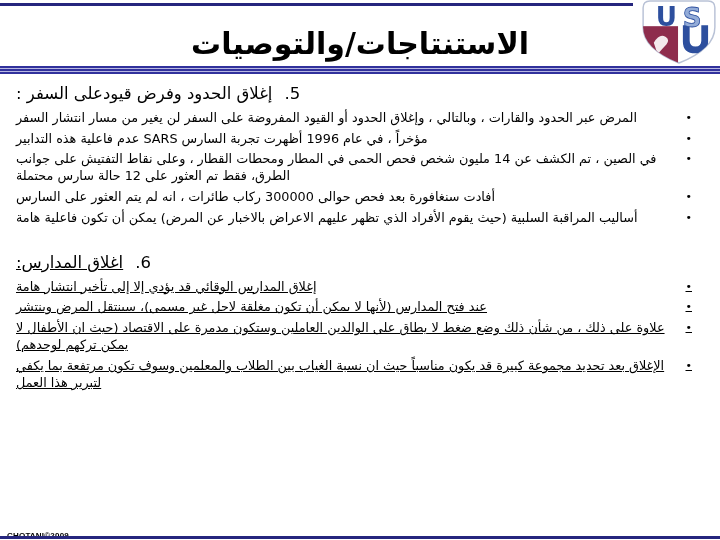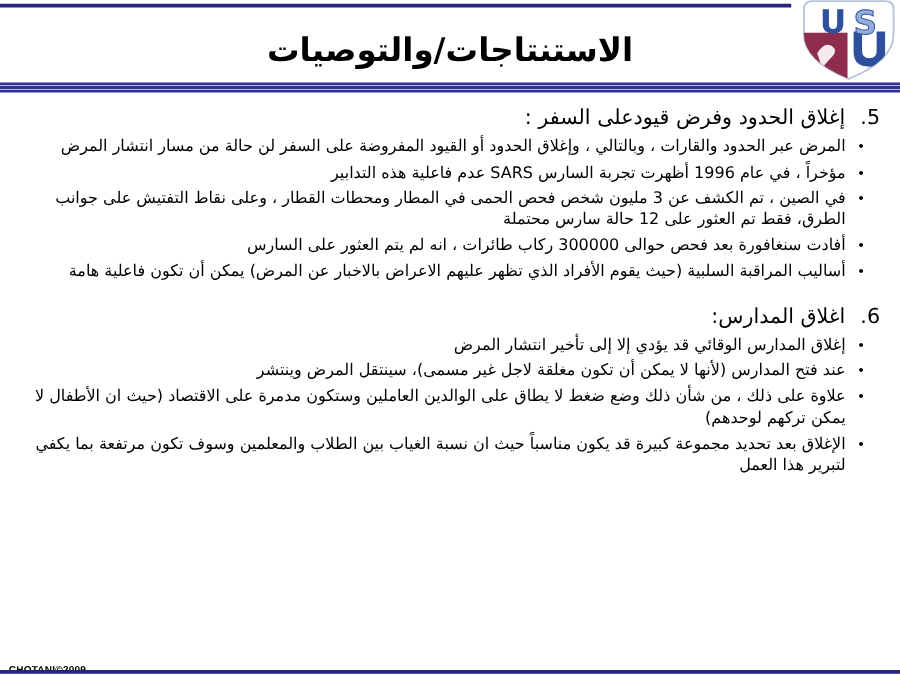--- a/index.html
+++ b/index.html
@@ -5,45 +5,45 @@
   html,body{margin:0;padding:0;}
   body{
     width:720px;height:540px;background:#ffffff;position:relative;overflow:hidden;
     font-family:"DejaVu Sans",sans-serif;color:#000;
   }
   .top-rule{position:absolute;top:3px;left:0;width:633px;height:3px;background:#26267e;}
   .bottom-rule{position:absolute;bottom:1px;left:0;width:720px;height:3px;background:#26267e;}
   .logo{position:absolute;top:0;right:4px;width:74px;height:64px;}
   .slide-title{
     position:absolute;top:26px;left:0;width:100%;margin:0;
-    text-align:center;font-size:26px;font-weight:bold;direction:rtl;
+    text-align:center;font-size:30px;font-weight:bold;direction:rtl;
   }
   .double-rule{
     position:absolute;top:66px;left:0;width:720px;height:8px;
     background:linear-gradient(to bottom,
       #31319c 0,#31319c 2px,
       #b8b8e2 2px,#b8b8e2 3px,
       #31319c 3px,#31319c 5px,
       #b8b8e2 5px,#b8b8e2 6px,
       #31319c 6px,#31319c 8px);
   }
   .content{
     position:absolute;top:84px;right:16px;left:16px;
-    direction:rtl;text-align:right;
+    direction:rtl;text-align:left;
   }
   .sec-head{font-size:16.5px;line-height:1.25;margin:0 0 3px 0;}
   .sec-num{display:inline-block;margin-left:12px;}
   ul.bullets{list-style:none;margin:0;padding:2px 12px 0 0;}
   ul.bullets li{
     display:flex;gap:9px;align-items:flex-start;
     font-size:12.8px;line-height:1.32;margin-bottom:4px;
   }
   .blt{flex:0 0 auto;font-size:11px;padding-top:1px;}
   .btxt{flex:1 1 auto;}
-  section.sec-2{display:block;margin-top:16px;}
+  section.sec-2{display:block;margin-top:26px;text-decoration:underline;}
   .footer{
     position:absolute;left:7px;bottom:0;
     font-family:"Liberation Sans",sans-serif;font-weight:bold;
     font-size:8px;letter-spacing:.2px;color:#000;
   }
 </style>
 </head>
 <body>
 
 <div class="top-rule"></div>
@@ -72,49 +72,49 @@
 
 <div class="content">
 
   <section class="sec-1">
     <div class="sec-head">
       <span class="sec-num">5.</span><span class="sec-title">إغلاق الحدود وفرض قيودعلى السفر :</span>
     </div>
     <ul class="bullets">
       <li>
         <span class="blt">•</span>
-        <span class="btxt">المرض عبر الحدود والقارات ، وبالتالي ، وإغلاق الحدود أو القيود المفروضة على السفر لن حالة من مسار انتشار المرض</span>
+        <span class="btxt">المرض عبر الحدود والقارات ، وبالتالي ، وإغلاق الحدود أو القيود المفروضة على السفر لن يغير من مسار انتشار السفر</span>
       </li>
       <li>
         <span class="blt">•</span>
         <span class="btxt">مؤخراً ، في عام 1996 أظهرت تجربة السارس SARS عدم فاعلية هذه التدابير</span>
       </li>
       <li>
         <span class="blt">•</span>
-        <span class="btxt">في الصين ، تم الكشف عن 3 مليون شخص فحص الحمى في المطار ومحطات القطار ، وعلى نقاط التفتيش على جوانب الطرق، فقط تم العثور على 12 حالة سارس محتملة</span>
+        <span class="btxt">في الصين ، تم الكشف عن 14 مليون شخص فحص الحمى في المطار ومحطات القطار ، وعلى نقاط التفتيش على جوانب الطرق، فقط تم العثور على 12 حالة سارس محتملة</span>
       </li>
       <li>
         <span class="blt">•</span>
         <span class="btxt">أفادت سنغافورة بعد فحص حوالى 300000 ركاب طائرات ، انه لم يتم العثور على السارس</span>
       </li>
       <li>
         <span class="blt">•</span>
         <span class="btxt">أساليب المراقبة السلبية (حيث يقوم الأفراد الذي تظهر عليهم الاعراض بالاخبار عن المرض) يمكن أن تكون فاعلية هامة</span>
       </li>
     </ul>
   </section>
 
   <section class="sec-2">
     <div class="sec-head">
       <span class="sec-num">6.</span><span class="sec-title">اغلاق المدارس:</span>
     </div>
     <ul class="bullets">
       <li>
         <span class="blt">•</span>
-        <span class="btxt">إغلاق المدارس الوقائي قد يؤدي إلا إلى تأخير انتشار المرض</span>
+        <span class="btxt">إغلاق المدارس الوقائي قد يؤدي إلا إلى تأخير انتشار هامة</span>
       </li>
       <li>
         <span class="blt">•</span>
         <span class="btxt">عند فتح المدارس (لأنها لا يمكن أن تكون مغلقة لاجل غير مسمى)، سينتقل المرض وينتشر</span>
       </li>
       <li>
         <span class="blt">•</span>
         <span class="btxt">علاوة على ذلك ، من شأن ذلك وضع ضغط لا يطاق على الوالدين العاملين وستكون مدمرة على الاقتصاد (حيث ان الأطفال لا يمكن تركهم لوحدهم)</span>
       </li>
       <li>

